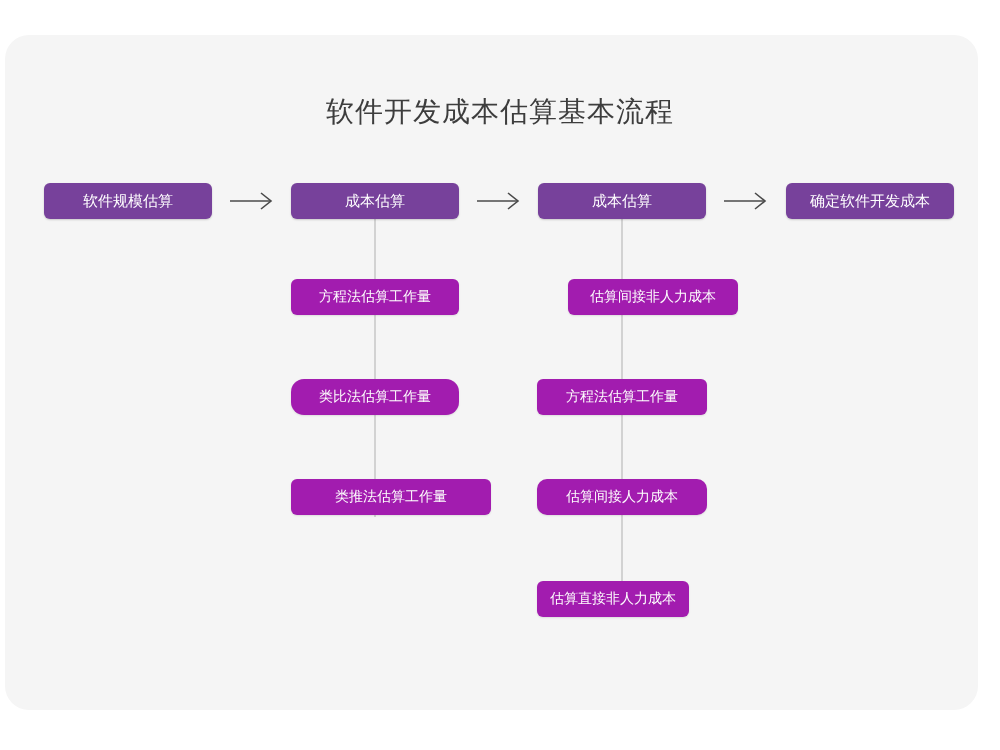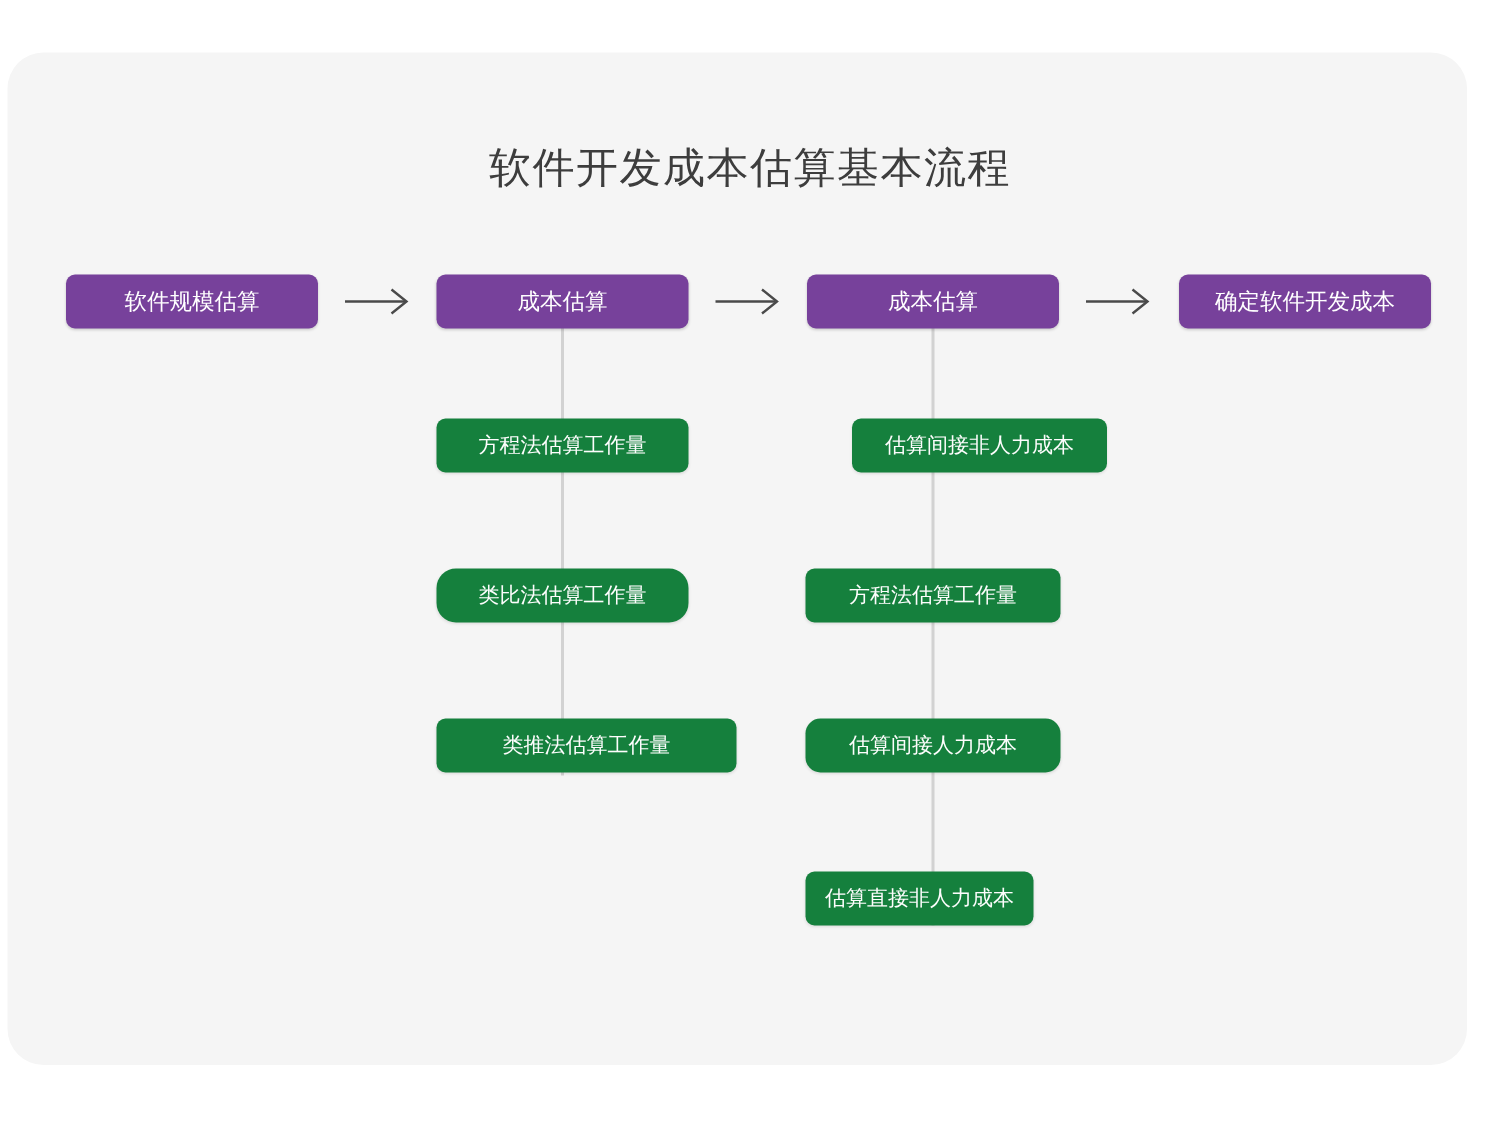--- a/index.html
+++ b/index.html
@@ -56,21 +56,21 @@
     font-size: 15px;
     white-space: nowrap;
     box-sizing: border-box;
   }
   .node.primary {
     background: #77419b;
     height: 36px;
     box-shadow: 0 1px 2px rgba(0,0,0,0.18);
   }
   .node.secondary {
-    background: #15803d;
+    background: #a21caf;
     height: 36px;
     font-size: 14px;
     color: #fdfdfd;
     box-shadow: 0 1px 2px rgba(0,0,0,0.10);
   }
   .arrow {
     position: absolute;
     height: 22px;
   }
 </style>

